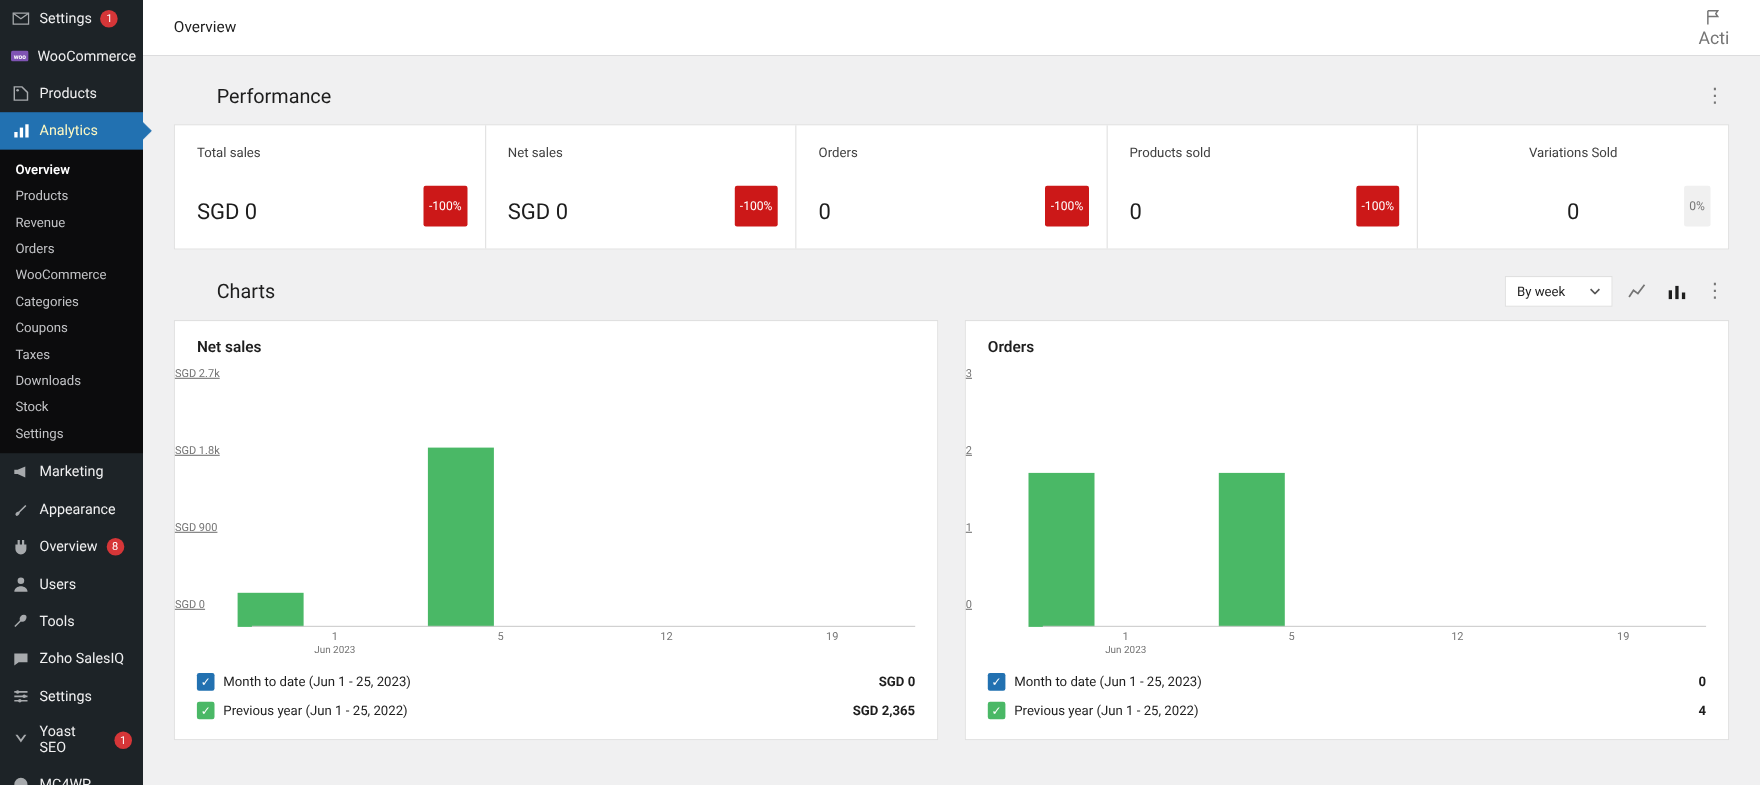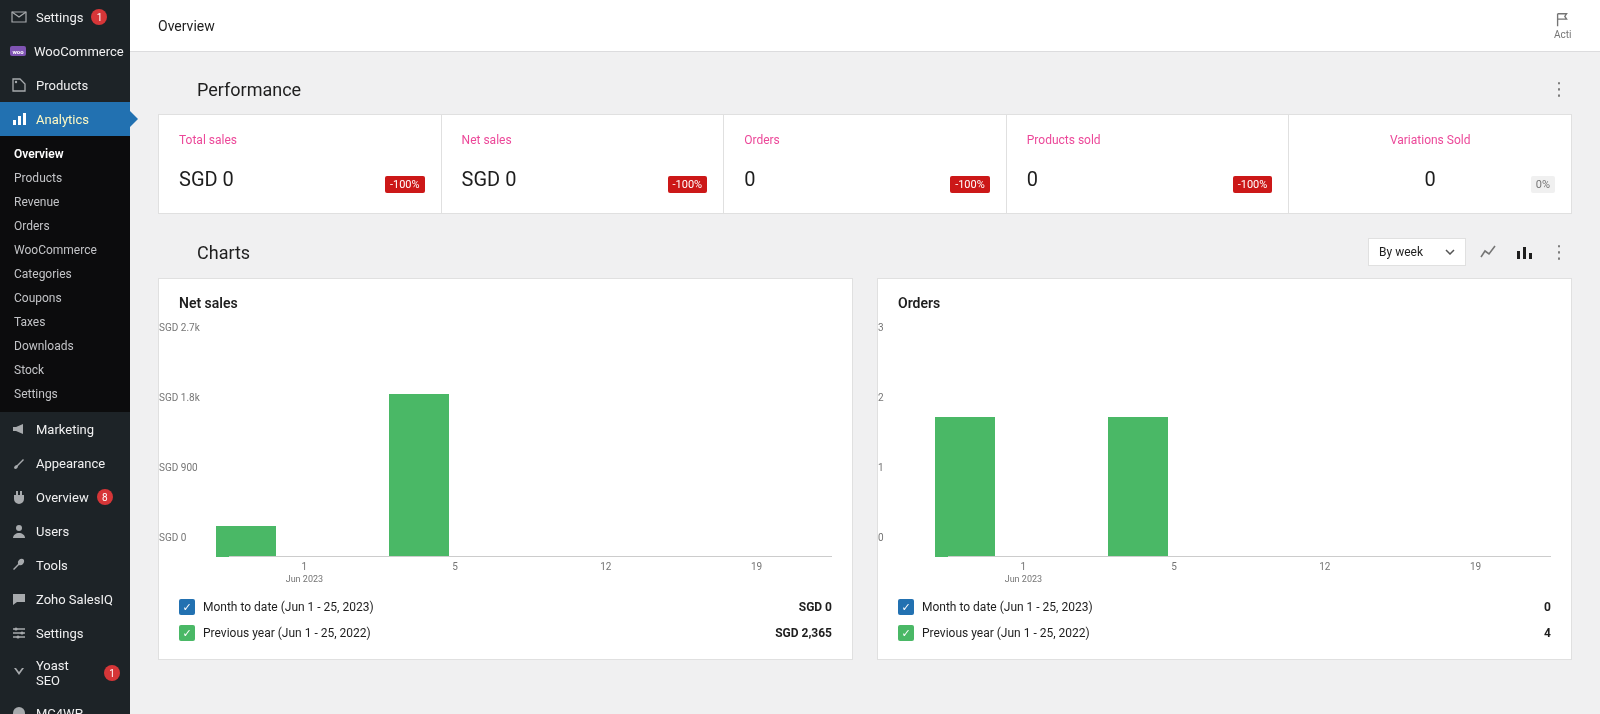--- a/index.html
+++ b/index.html
@@ -32,42 +32,42 @@
   .wp-item .pointer{position:absolute;right:-8px;top:50%;transform:translateY(-50%);width:0;height:0;border-top:8px solid transparent;border-bottom:8px solid transparent;border-left:8px solid var(--wp-blue);display:none;}
   .wp-item.active .pointer{display:block;}
   .count-badge{background:var(--badge2);color:#fff;border-radius:9px;min-width:16px;height:16px;font-size:10px;display:inline-flex;align-items:center;justify-content:center;padding:0 4px;}
   .wp-sub{background:var(--wp-sidebar-sub);display:flex;flex-direction:column;padding:6px 0;}
   .wp-sub a{display:block;color:#c3c4c7;text-decoration:none;padding:5px 10px 5px 14px;font-size:12px;cursor:pointer;}
   .wp-sub a.sel{color:#fff;font-weight:600;}
 
   
   .main{flex:1;display:flex;flex-direction:column;}
   .topbar{background:#fff;border-bottom:1px solid #dcdcde;height:52px;display:flex;align-items:center;padding:0 28px;font-size:14px;color:#1e1e1e;position:relative;}
-  .topbar .act{margin-left:auto;display:flex;flex-direction:column;align-items:flex-start;color:#757575;font-size:10px;gap:0;}
+  .topbar .act{margin-left:auto;display:flex;flex-direction:column;align-items:center;color:#757575;font-size:16px;gap:0;}
   .content{padding:24px 0 24px 0;overflow:auto;}
   .section{padding:0 28px;margin-bottom:24px;}
   .section-head{display:flex;align-items:center;margin-bottom:12px;margin-left:39px;}
   .section-head h2{margin:0;font-size:18px;font-weight:400;color:#1e1e1e;}
   .section-head .right{margin-left:auto;display:flex;align-items:center;gap:8px;}
 
   
   .perf-row{display:flex;background:#fff;border:1px solid var(--border);}
   .perf-card{flex:1;padding:18px 20px 22px 20px;border-right:1px solid var(--border);position:relative;}
   .perf-card:last-child{border-right:none;text-align:center;}
-  .perf-label{font-size:12px;color:#ec4899;margin-bottom:20px;}
+  .perf-label{font-size:12px;color:#404040;margin-bottom:34px;}
   .perf-value{font-size:20px;color:#1e1e1e;}
-  .perf-delta{position:absolute;right:16px;bottom:20px;background:var(--perf-badge);color:#fff;font-size:11px;padding:2px 5px;border-radius:2px;}
+  .perf-delta{position:absolute;right:16px;bottom:20px;background:var(--perf-badge);color:#fff;font-size:11px;padding:12px 5px;border-radius:2px;}
   .perf-delta.neutral{background:#f0f0f0;color:#757575;}
 
   
   .charts-wrap{display:flex;gap:24px;}
   .chart-card{flex:1;background:#fff;border:1px solid var(--border);}
   .chart-card h3{margin:0;padding:16px 20px;font-size:14px;font-weight:600;color:#1e1e1e;}
   .plot{position:relative;height:230px;padding:4px 20px 0 70px;}
-  .ytick{position:absolute;left:0;width:62px;text-align:left;font-size:10px;color:#757575;transform:translateY(-50%);}
+  .ytick{position:absolute;left:0;width:62px;text-align:left;font-size:10px;color:#757575;transform:translateY(-50%);text-decoration:underline;}
   .xaxis{position:absolute;bottom:0;left:70px;right:20px;height:1px;background:#ccc;}
   .xticks{position:relative;height:28px;padding-left:70px;padding-right:20px;}
   .xtick{position:absolute;font-size:10px;color:#757575;transform:translateX(-50%);top:4px;text-align:center;}
   .bar{position:absolute;bottom:0;width:60px;background:var(--green-bar);}
   .legend{padding:14px 20px 18px 20px;}
   .lrow{display:flex;align-items:center;gap:8px;margin-bottom:10px;font-size:12px;color:#1e1e1e;}
   .lrow:last-child{margin-bottom:0;}
   .lchk{width:16px;height:16px;display:flex;align-items:center;justify-content:center;color:#fff;font-size:11px;border-radius:2px;}
   .lval{margin-left:auto;font-weight:700;}
 

